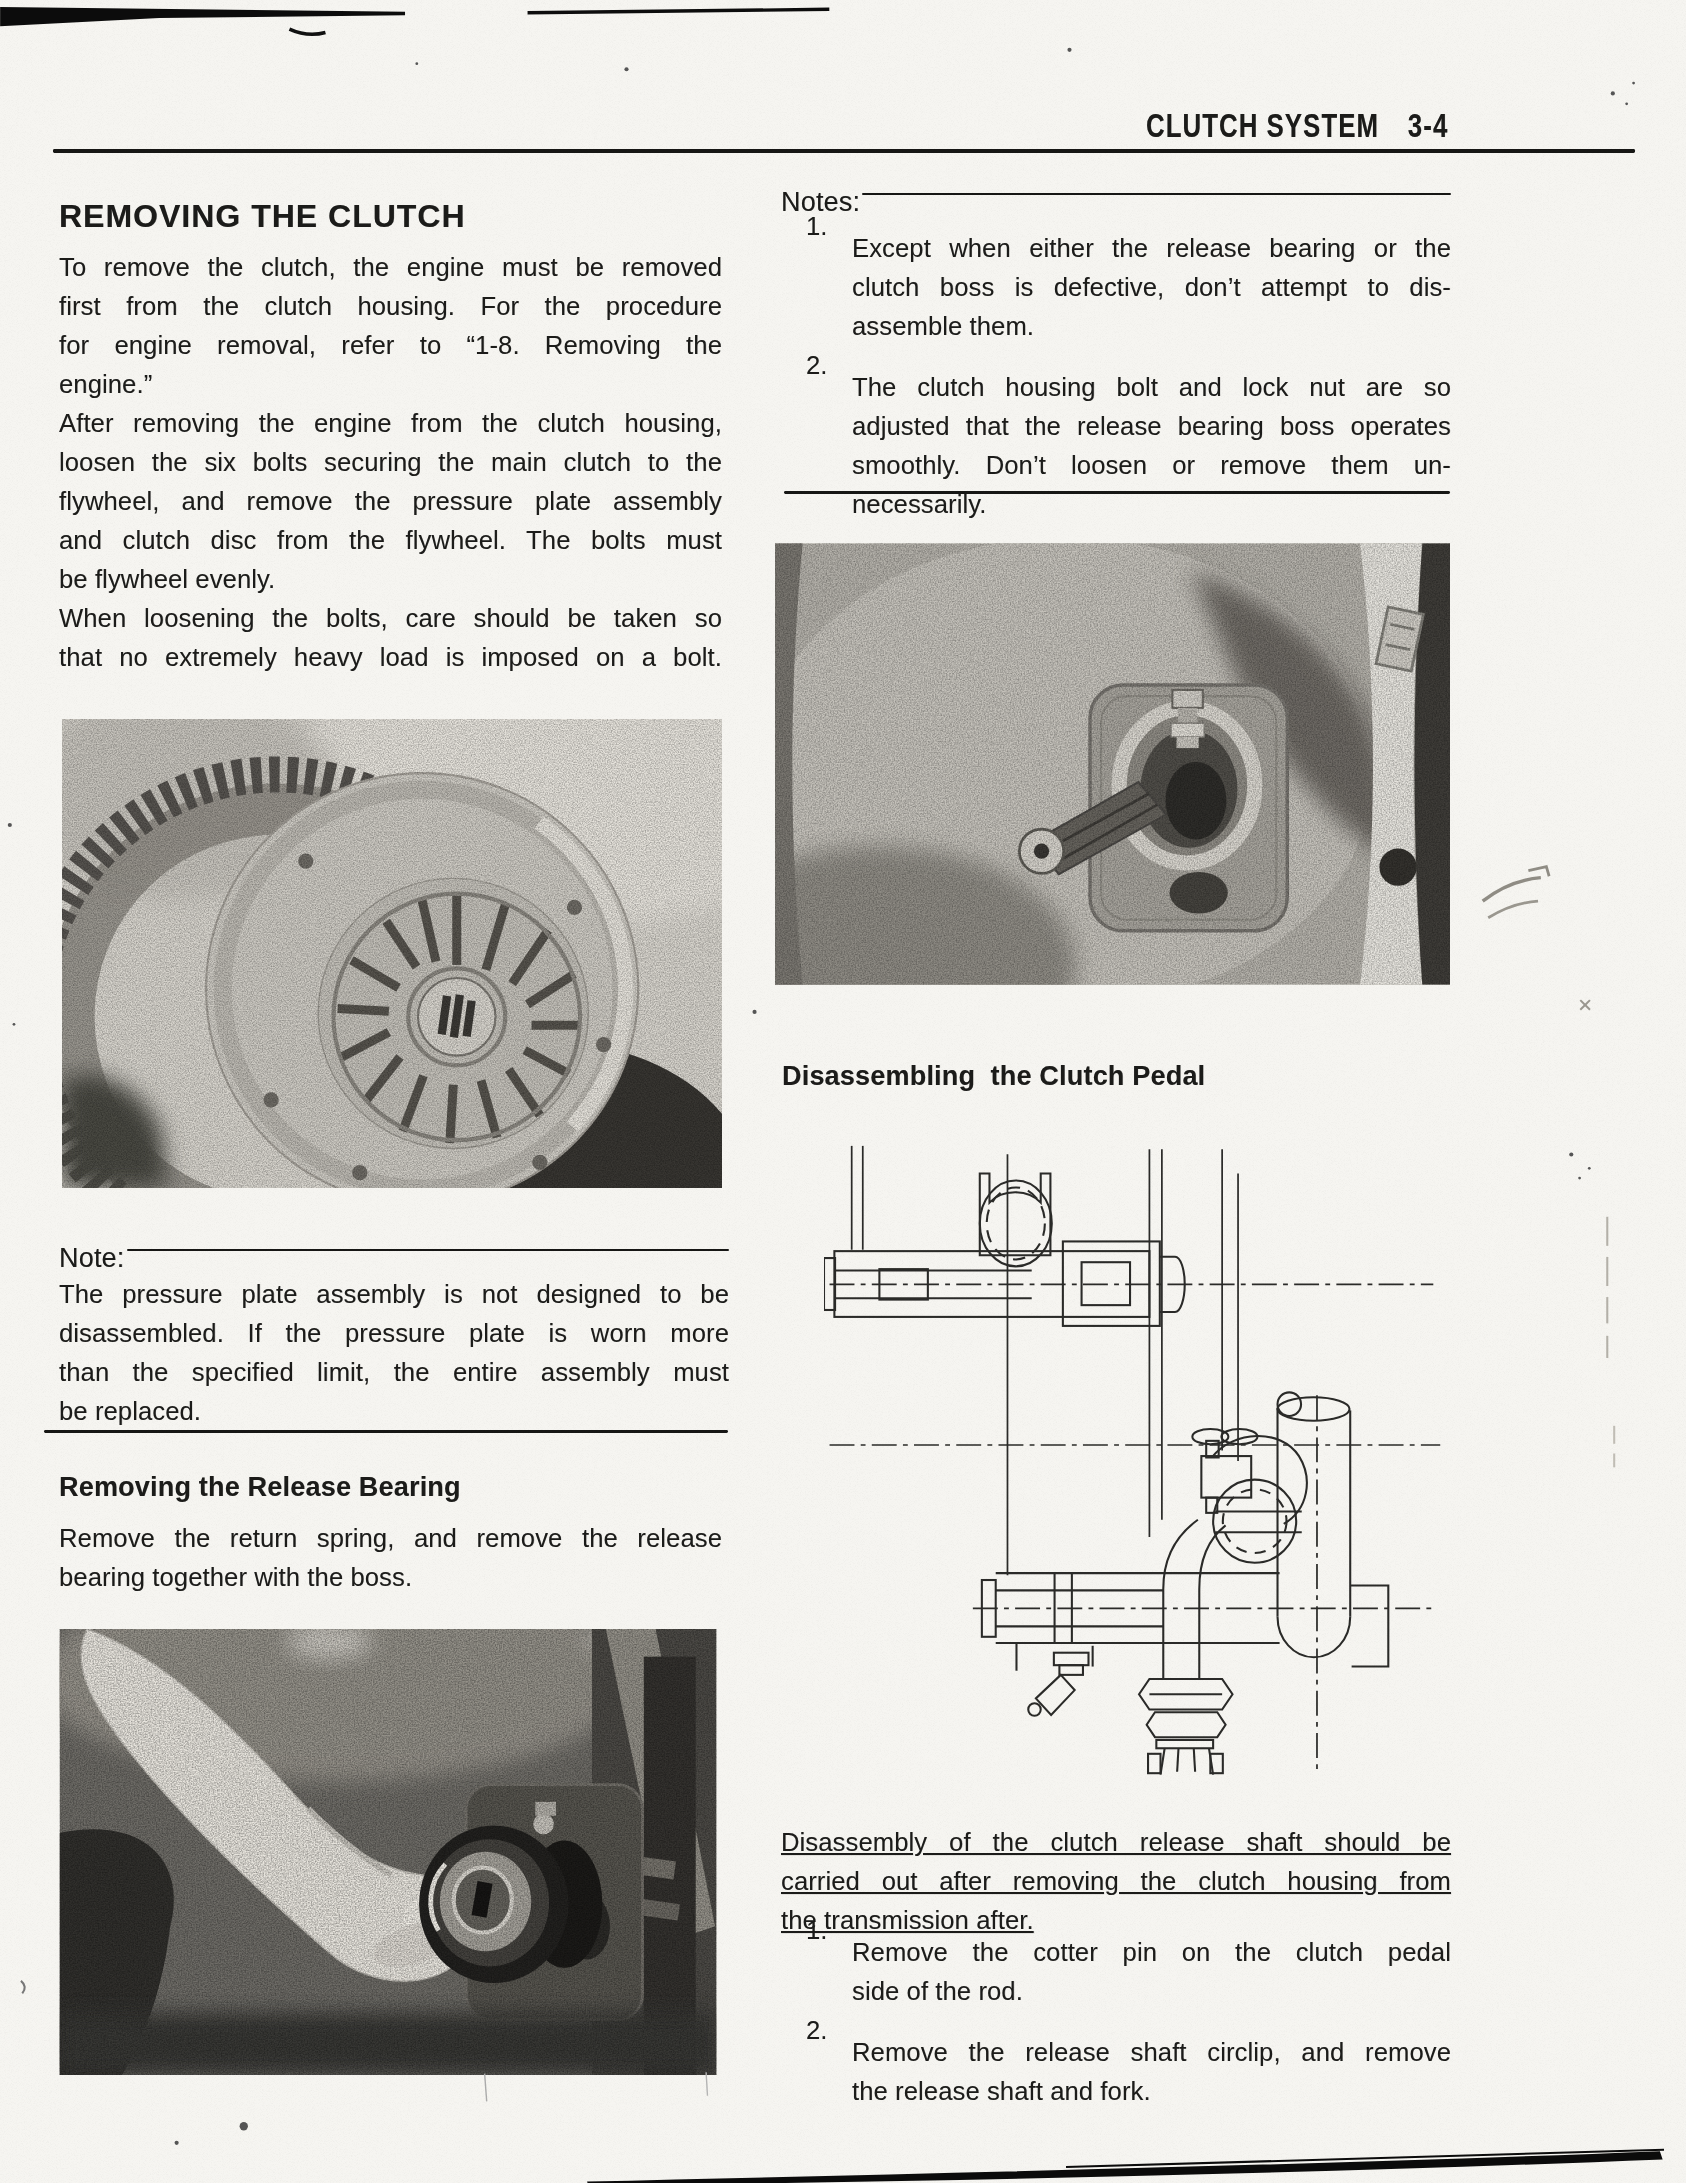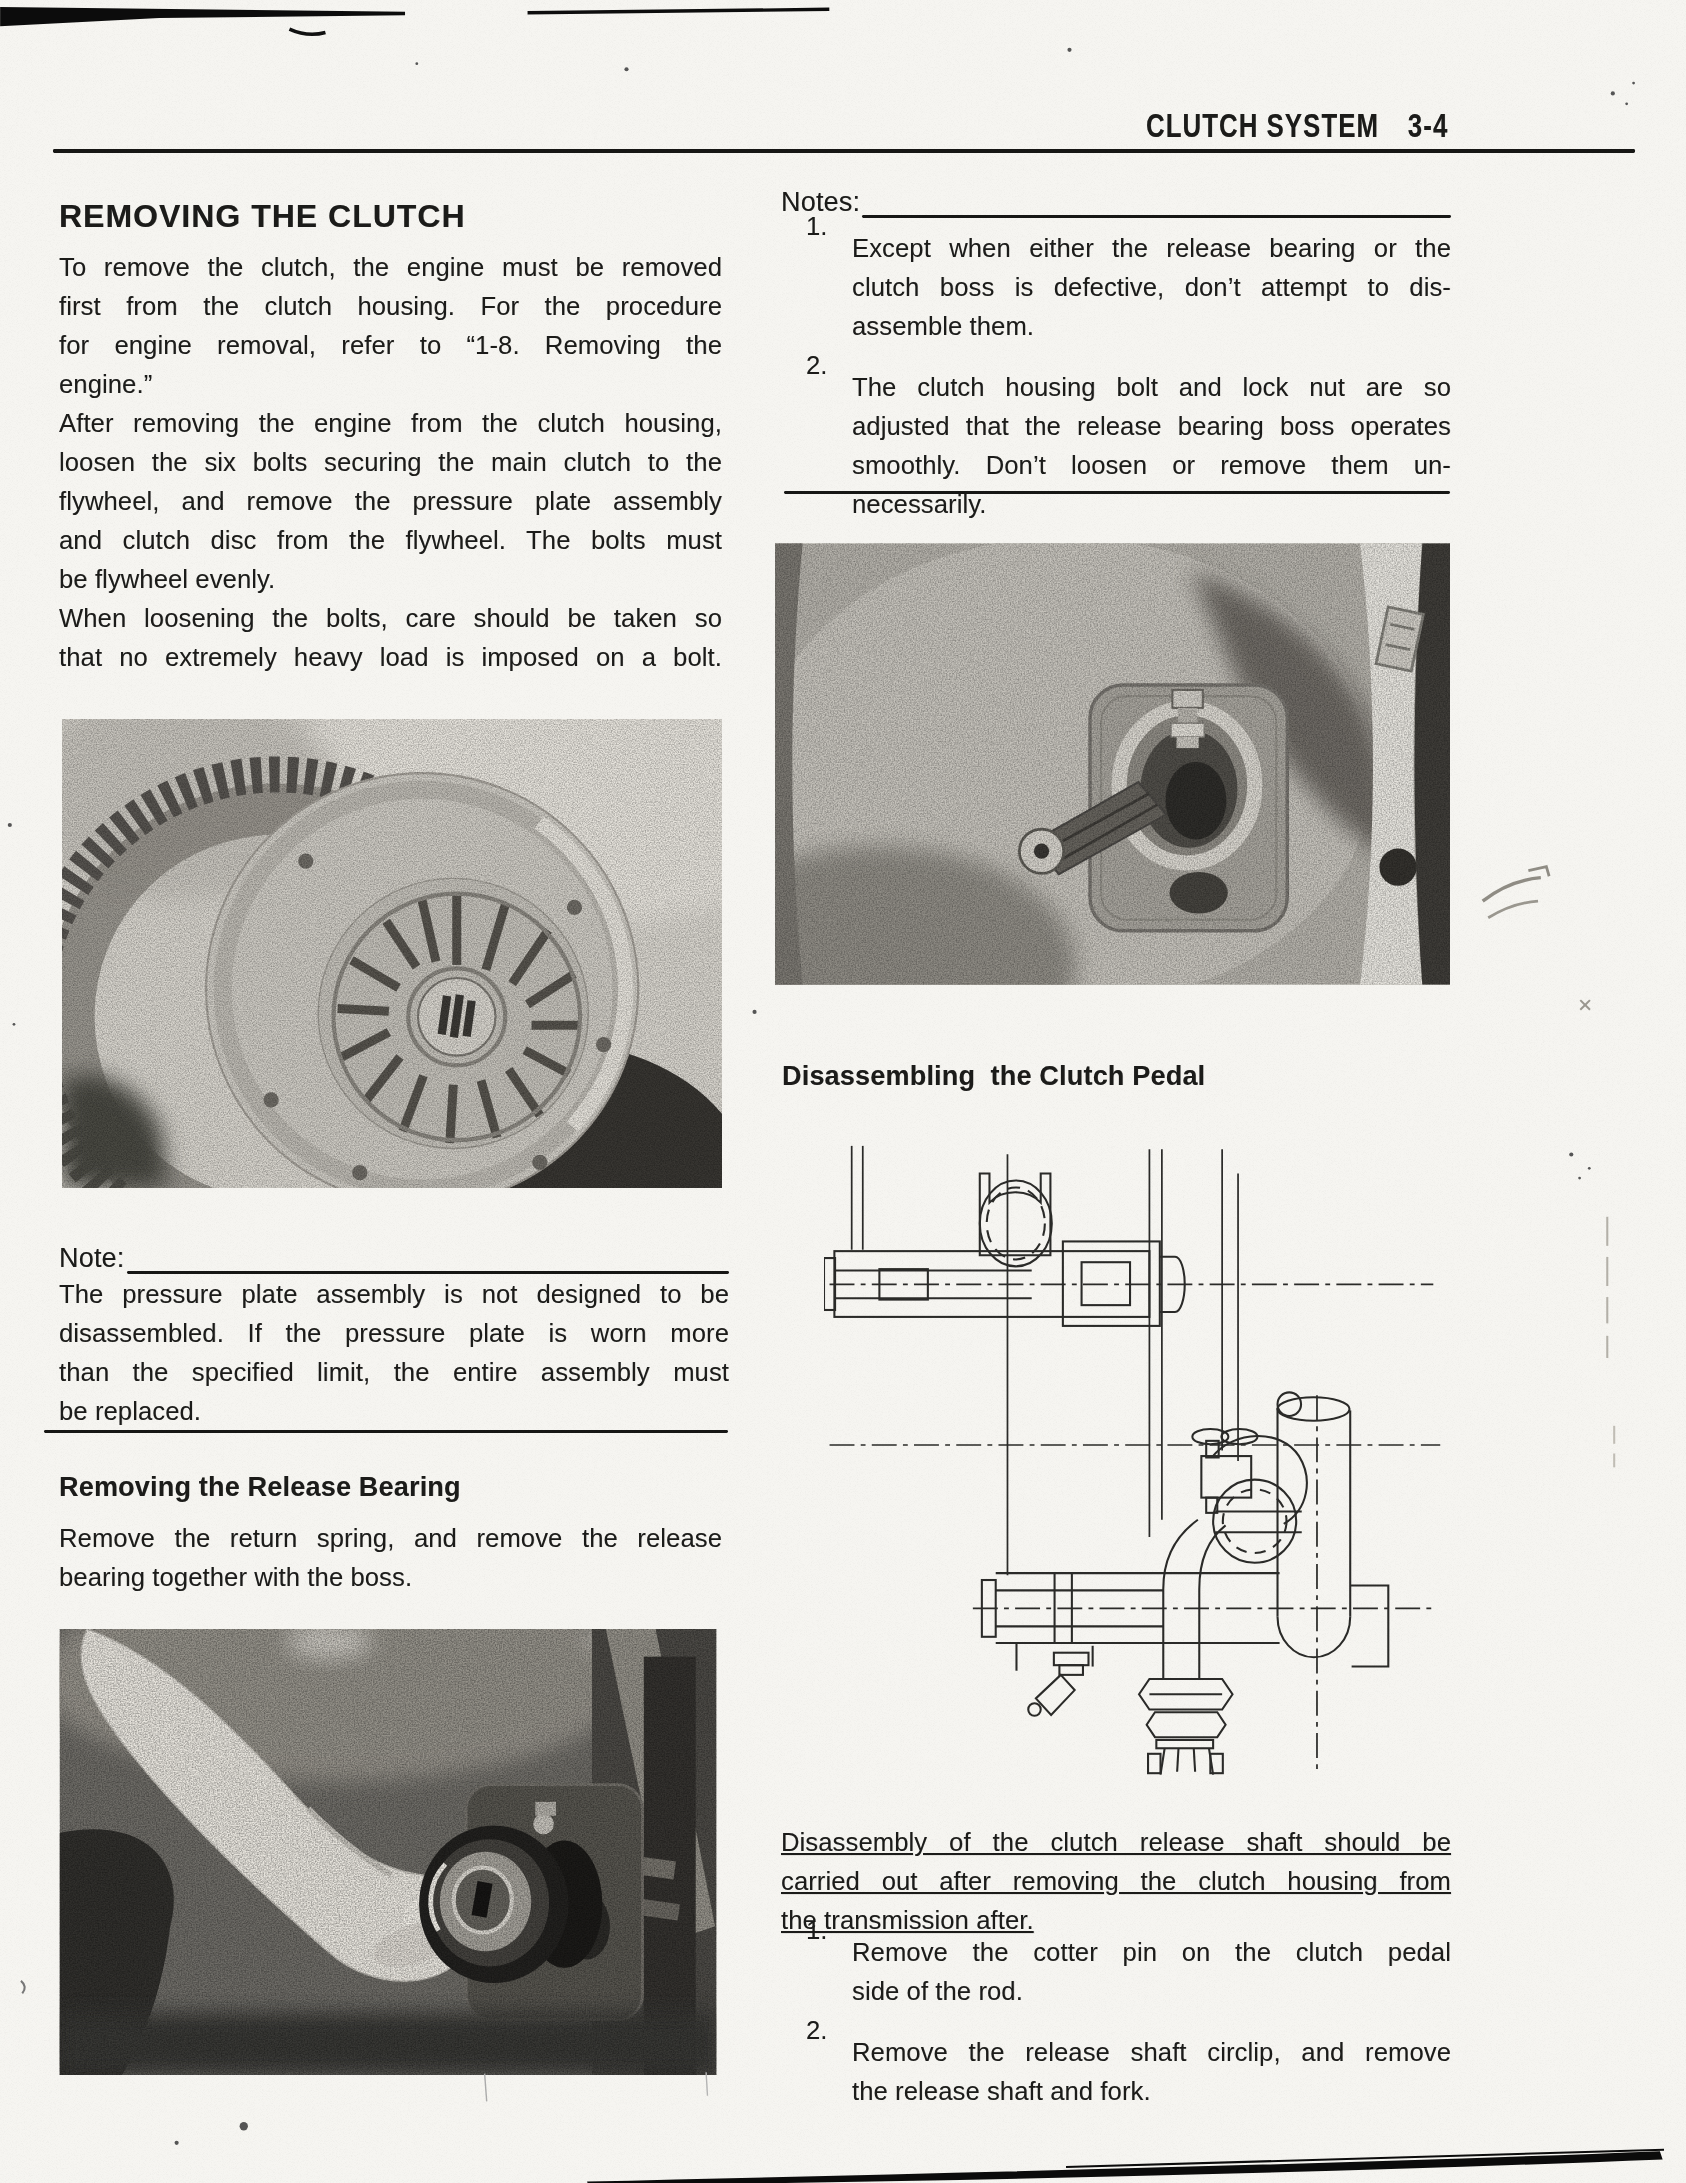--- a/index.html
+++ b/index.html
@@ -25,21 +25,21 @@
   .ln.end { text-align-last:left; }
   .h-big {
     font-size:32px; font-weight:bold; letter-spacing:1px;
     text-shadow:0.3px 0.3px 0.3px rgba(15,15,15,.4);
   }
   .h-sub {
     font-size:27px; font-weight:bold; letter-spacing:0.2px;
     text-shadow:0.3px 0.3px 0.3px rgba(15,15,15,.35);
   }
   .rule { background:#171715; height:2.8px; border-radius:1.4px; }
-  .note-row { display:flex; align-items:flex-end; gap:2px; }
+  .note-row { display:flex; align-items:flex-start; gap:2px; }
   .note-row .rule-flex { flex:1; height:2.8px; background:#171715; margin-top:5.5px; border-radius:1.4px; }
   .note-label { font-size:27px; letter-spacing:0.2px; text-shadow:0.3px 0.3px 0.3px rgba(15,15,15,.35); }
   .num-item { display:flex; }
   .num-item .num {
     flex:none; width:71px; padding-left:25px;
     font-size:25.6px; line-height:39px;
     text-shadow:0.3px 0.3px 0.3px rgba(25,25,25,.30);
   }
   .num-item .itxt { flex:1; min-width:0;margin-top:22px; }
 

